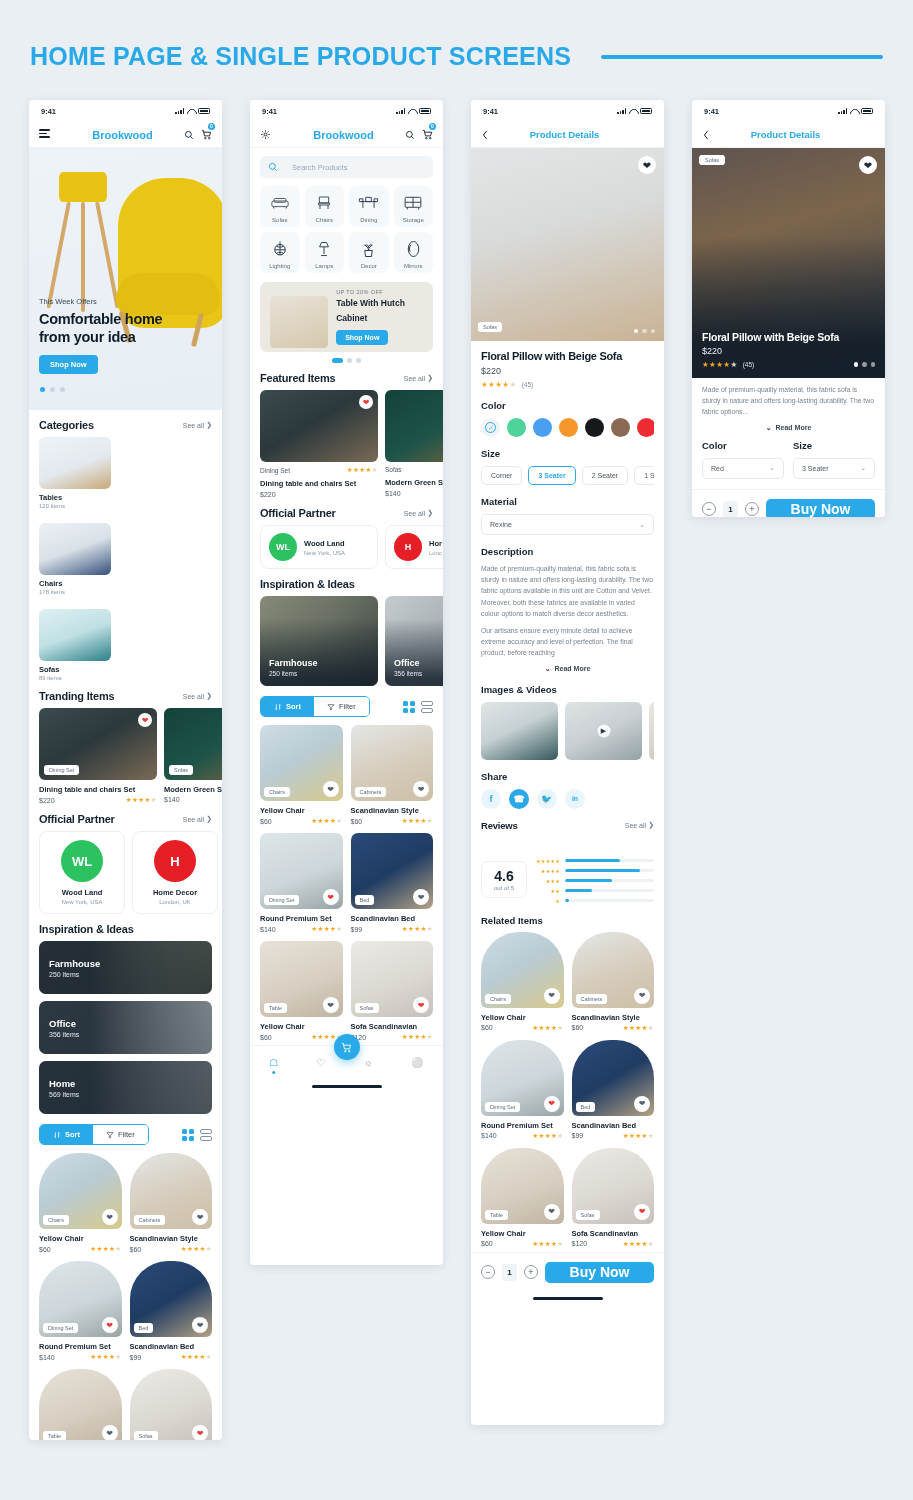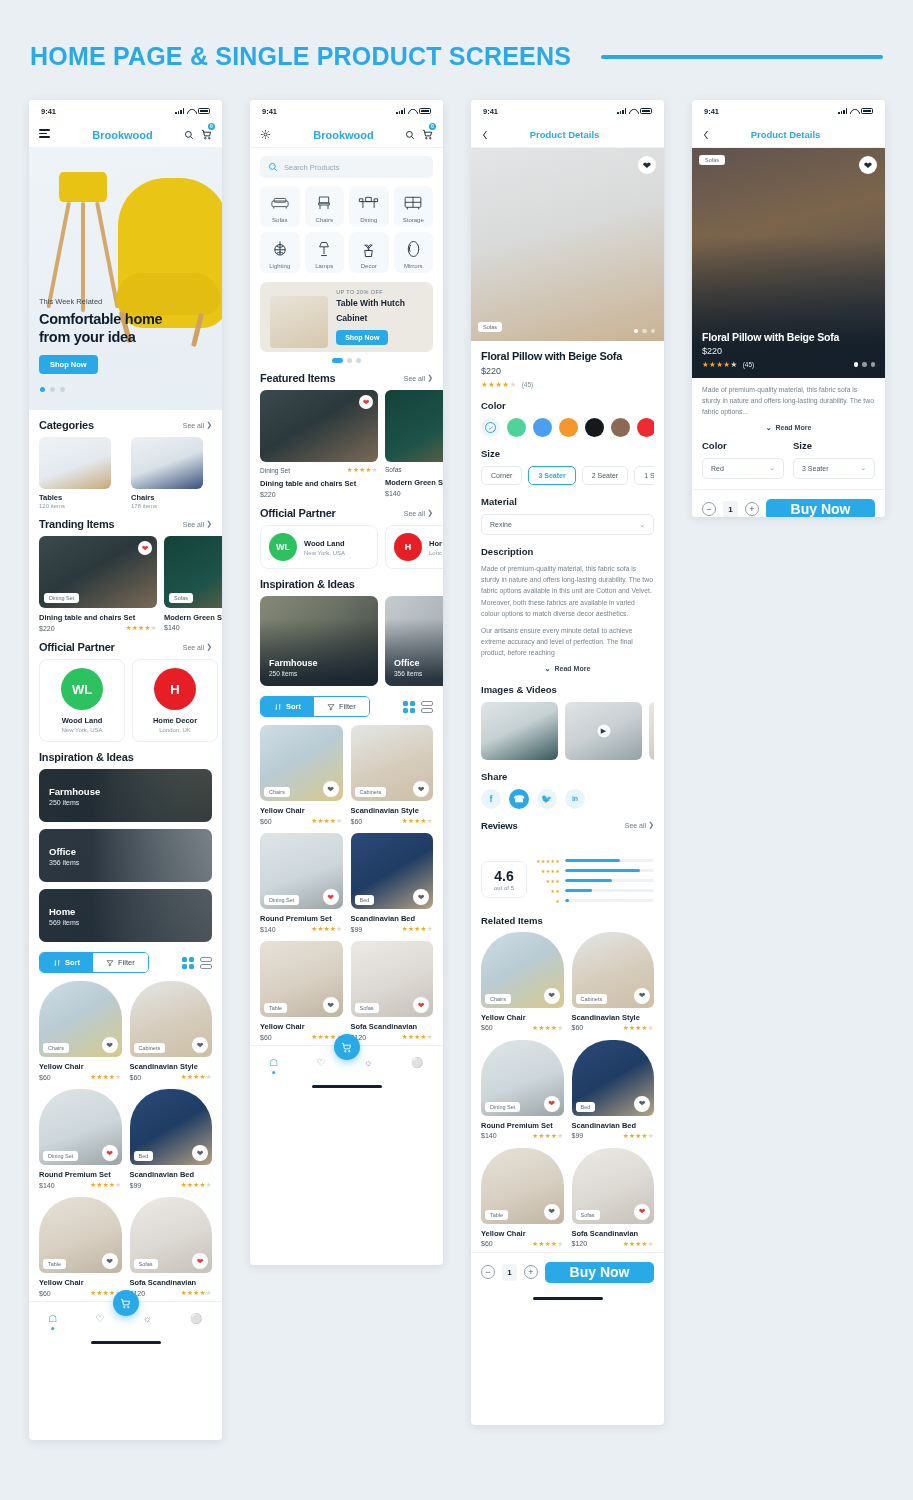--- a/index.html
+++ b/index.html
@@ -67,21 +67,21 @@
   .hero-txt { position:absolute; left:10px; bottom:36px; z-index: 4; }
   .hero-kicker { font-size: 7.5px; color:#3b4a57; margin-bottom: 4px; }
   .hero-h1 { font-size: 14.5px; font-weight: bold; color:#0f1d2b; line-height: 1.25; letter-spacing:-.3px; }
   .shop-now { margin-top: 9px; display:inline-block; background:#29a9e8; color:#fff; font-size:7.5px; font-weight:bold;
       padding: 5px 11px; border-radius: 4px; }
   .dots { position:absolute; left:11px; bottom:18px; display:flex; gap:5px; z-index:4;}
   .dot { width:5px; height:5px; border-radius:50%; background:#c9d6e0; }
   .dot.on { background:#29a9e8; }
 
   
-  .cats { display:flex; gap:20px; padding: 0 10px; overflow:hidden; }
+  .cats { display:flex; gap:14px; padding: 0 10px; overflow:hidden;flex-direction:column; }
   .cat { width: 72px; flex: 0 0 auto; }
   .cat-img { height: 52px; background:#e9eff5; border-radius:6px; position:relative; overflow:hidden; }
   .cat-name { font-size: 7.5px; font-weight:bold; color:#152230; margin-top:4px; }
   .cat-sub { font-size: 6px; color:#8a98a5; margin-top:1px; }
 
   
   .hrow { display:flex; gap:7px; padding: 0 10px; overflow:hidden; }
   .bigcard { flex:0 0 auto; width: 118px; }
   .bigcard .ph { height: 72px; border-radius:6px; position:relative; overflow:hidden; }
   .tag { position:absolute; left:5px; bottom:5px; background:#fff; border-radius:3px; font-size:5.5px; color:#5e6e7b; padding:2px 5px; }
@@ -144,21 +144,21 @@
   .bnav { position:relative; height:34px; border-top:1px solid #eef2f5; display:flex; align-items:center; justify-content:space-around; background:#fff; }
   .bnav .bi { font-size:10px; color:#7d8b98; position:relative; }
   .bnav .bi.on { color:#29a9e8; }
   .bnav .bi.on::after { content:""; position:absolute; left:50%; transform:translateX(-50%); bottom:-6px; width:3.5px; height:3.5px; border-radius:50%; background:#29a9e8; }
   .fab { position:absolute; left:50%; top:-12px; transform:translateX(-50%); width:26px; height:26px; border-radius:50%; background:#29a9e8;
       display:flex; align-items:center; justify-content:center; color:#fff; font-size:11px; box-shadow:0 3px 8px rgba(41,169,232,.45); }
   .homebar { height:14px; background:#fff; display:flex; align-items:center; justify-content:center; }
   .homebar i { display:block; width:70px; height:3px; background:#10202e; border-radius:2px; }
 
   
-  .searchbar { margin: 8px 10px 0; height: 22px; background:#f1f5f8; border-radius:5px; display:flex; align-items:center; gap:6px; padding:0 8px; }
+  .searchbar { margin: 8px 10px 0; height: 22px; background:#f1f5f8; border-radius:5px; display:flex; align-items:center; gap:14px; padding:0 8px; }
   .searchbar .ph-txt { font-size:7.5px; color:#9aa7b3; }
 
   
   .cgrid { display:grid; grid-template-columns:repeat(4,1fr); gap:5px; padding:8px 10px 0; }
   .cgi { background:#f6f9fb; border-radius:7px; padding:6px 2px 4px; text-align:center; }
   .cgi .gl { height:22px; display:flex; align-items:center; justify-content:center; }
   .cgi .gt { font-size:6px; color:#5e6e7b; margin-top:3px; }
 
   
   .promo { margin: 9px 10px 0; height: 70px; background:#ece8e2; border-radius:7px; display:flex; align-items:center; position:relative; overflow:hidden;}
@@ -304,21 +304,21 @@
   <div class="hero">
     <div class="lamp-shade"></div>
     <div class="lamp-leg" style="left:52px;top:54px;width:4px;height:110px;"></div>
     <div class="lamp-leg" style="left:38px;top:54px;width:4px;height:108px;transform:rotate(11deg);"></div>
     <div class="lamp-leg" style="left:66px;top:54px;width:4px;height:108px;transform:rotate(-11deg);"></div>
     <div class="chair"></div>
     <div class="chair-seat"></div>
     <div class="chair-leg" style="right:22px;top:165px;height:34px;transform:rotate(14deg);"></div>
     <div class="chair-leg" style="right:94px;top:163px;height:32px;transform:rotate(-16deg);"></div>
     <div class="hero-txt">
-      <div class="hero-kicker">This Week Related</div>
+      <div class="hero-kicker">This Week Offers</div>
       <div class="hero-h1">Comfortable home</div>
       <div class="hero-h1">from your idea</div>
       <div class="shop-now">Shop Now</div>
     </div>
     <div class="dots">
       <span class="dot on"></span>
       <span class="dot"></span>
       <span class="dot"></span>
     </div>
   </div>

